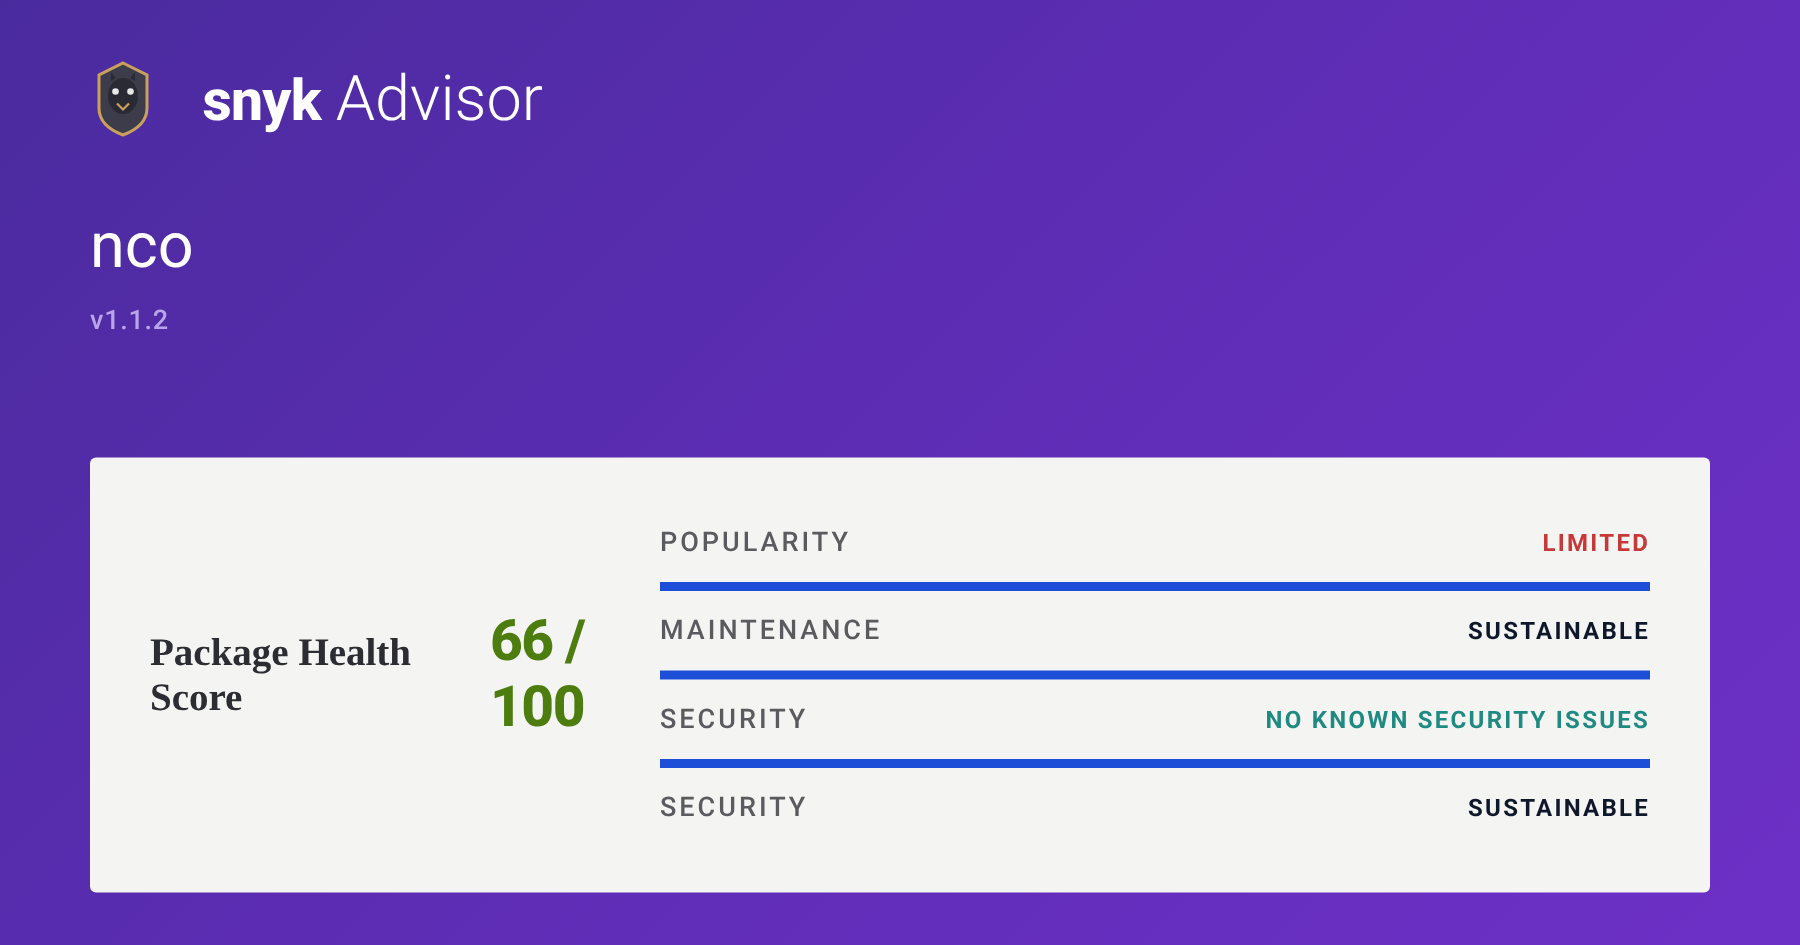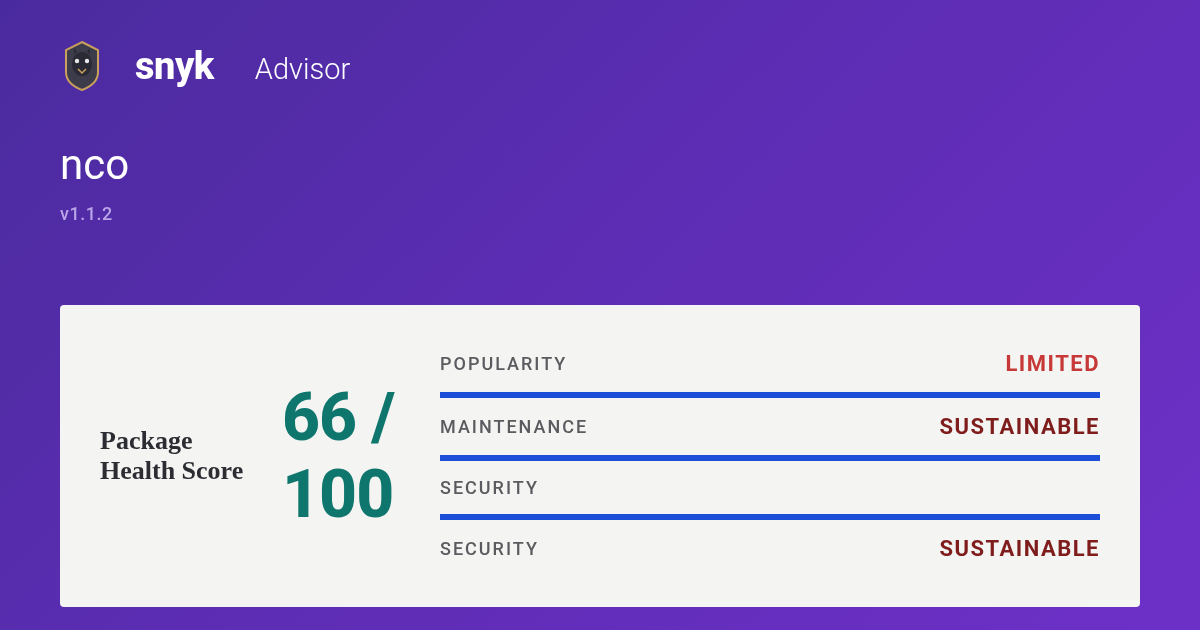--- a/index.html
+++ b/index.html
@@ -32,23 +32,22 @@
   align-items: baseline;
   gap: 10px;
   color: #fff;
 }
 .brand-bold {
   font-size: 38px;
   font-weight: 800;
   letter-spacing: -0.5px;
 }
 .brand-light {
-  font-size: 29px;
+  font-size: 42px;
   font-weight: 300;
-  margin-left: 31px;
 }
 .package-name {
   color: #fff;
   font-size: 42px;
   font-weight: 400;
   margin-bottom: 14px;
 }
 .package-version {
   color: #b9a5e8;
   font-size: 18px;
@@ -71,22 +70,22 @@
   justify-content: center;
   gap: 22px;
 }
 .score-title {
   color: #2c2c33;
   font-size: 26px;
   font-weight: 600;
   font-family: Georgia, 'Times New Roman', serif;
 }
 .score-value {
-  color: #0f766e;
-  font-size: 66px;
+  color: #4d7c0f;
+  font-size: 38px;
   font-weight: 800;
   letter-spacing: -1px;
 }
 .metrics-section {
   flex: 1;
   display: flex;
   flex-direction: column;
 }
 .metric-row {
   display: flex;
@@ -98,26 +97,26 @@
 .metric-row:last-child {
   border-bottom: none;
 }
 .metric-label {
   color: #5a5a5f;
   font-size: 18px;
   font-weight: 500;
   letter-spacing: 2px;
 }
 .metric-value {
-  font-size: 22px;
+  font-size: 16px;
   font-weight: 700;
   letter-spacing: 1.5px;
 }
 .clr-limited { color: #c73939; }
-.clr-sustainable { color: #7f1d1d; text-align: center; }
+.clr-sustainable { color: #0f172a; text-align: center; }
 .clr-secure { color: #1f8a82; }
 </style>
 </head>
 <body>
 
 <div class="container">
   <div class="logo-row">
     <div class="logo-icon">
       <svg width="44" height="52" viewBox="0 0 44 52">
         <path d="M22 2 L38 10 L38 32 Q38 44 22 50 Q6 44 6 32 L6 10 Z" fill="#3c3c4a" stroke="#c9a05c" stroke-width="2"></path>
@@ -147,20 +146,21 @@
         <div class="metric-row">
           <span class="metric-label">POPULARITY</span>
           <span class="metric-value clr-limited">LIMITED</span>
         </div>
         <div class="metric-row">
           <span class="metric-label">MAINTENANCE</span>
           <span class="metric-value clr-sustainable">SUSTAINABLE</span>
         </div>
         <div class="metric-row">
           <span class="metric-label">SECURITY</span>
+          <span class="metric-value clr-secure">NO KNOWN SECURITY ISSUES</span>
         </div>
         <div class="metric-row">
           <span class="metric-label">SECURITY</span>
           <span class="metric-value clr-sustainable">SUSTAINABLE</span>
         </div>
       </div>
   </div>
 </div>
 
 </body></html>

